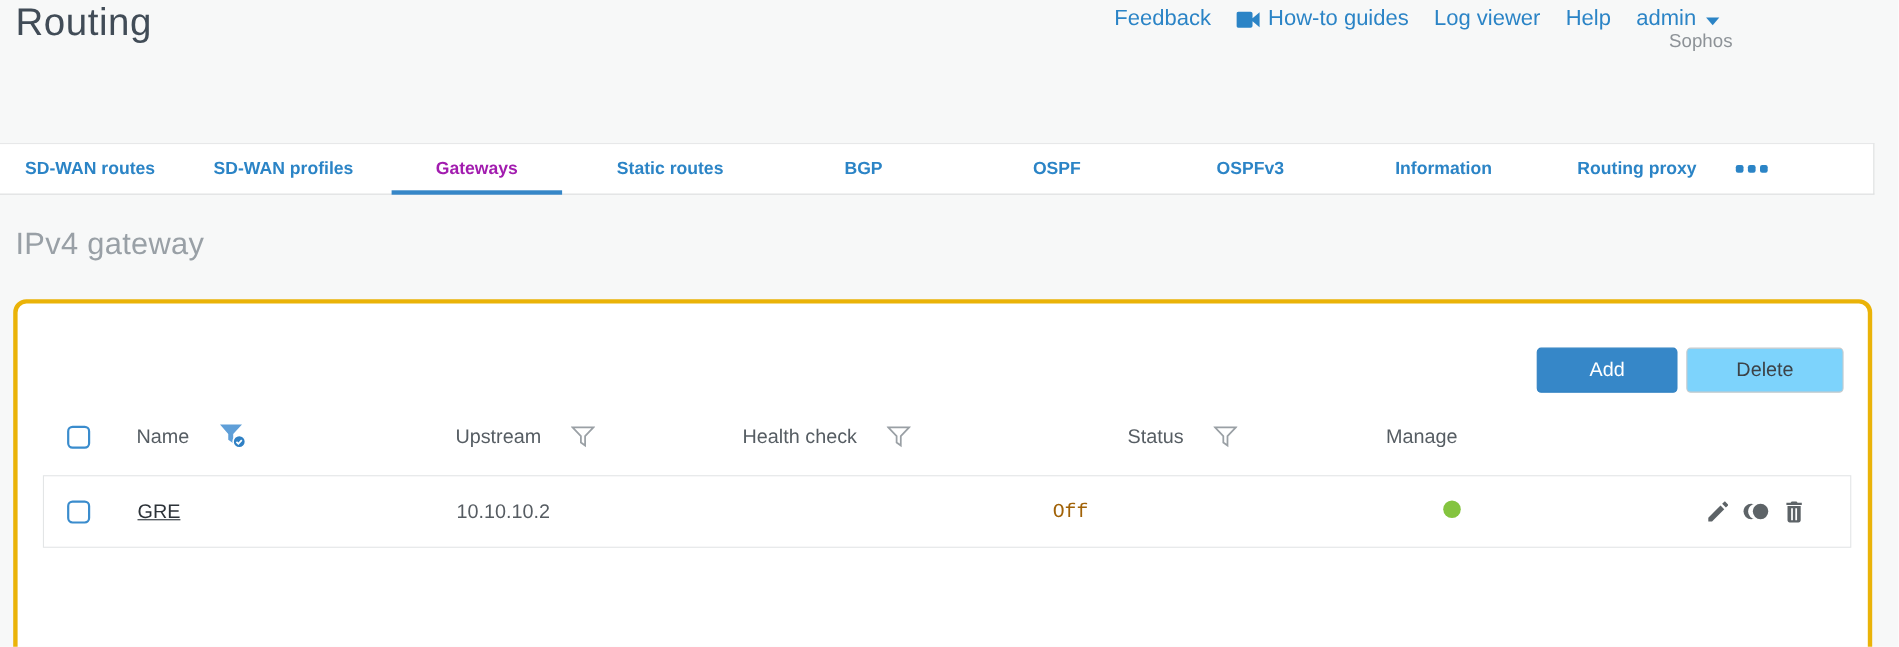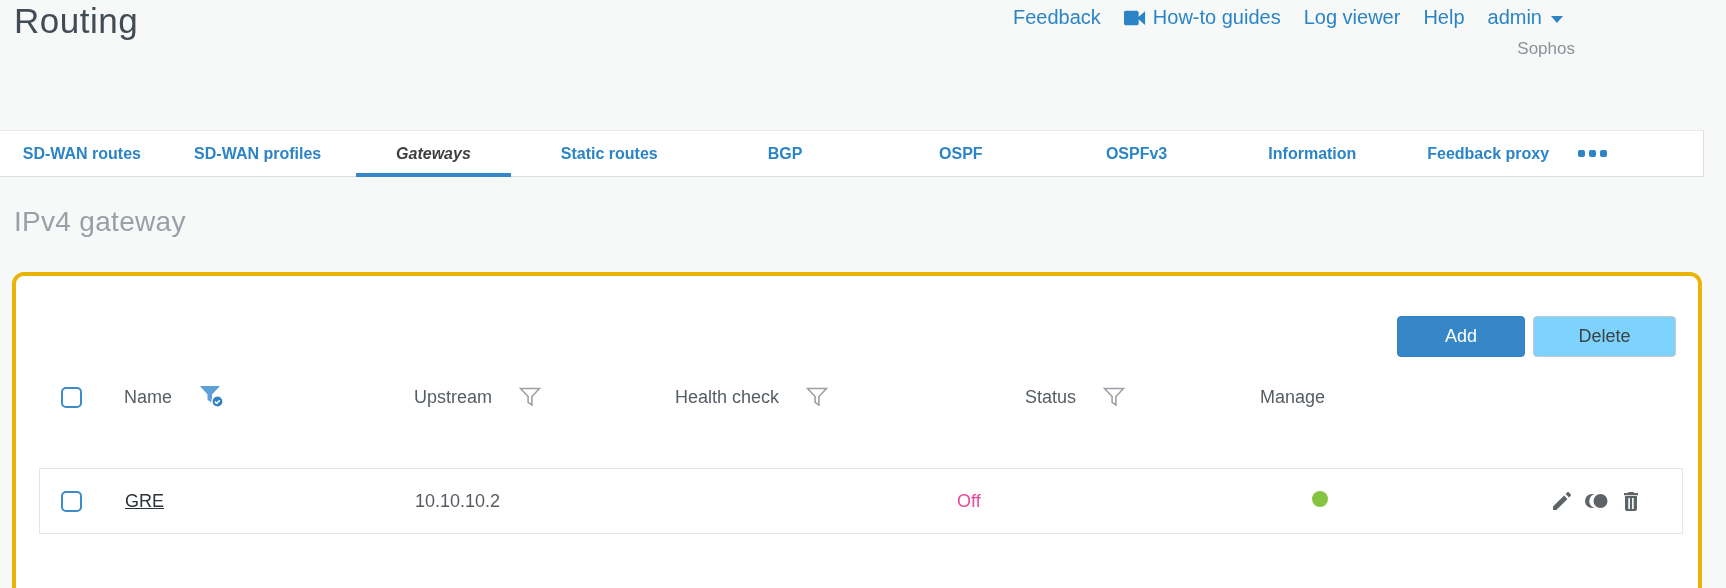--- a/index.html
+++ b/index.html
@@ -17,37 +17,37 @@
     position:absolute; left:14px; top:1px;
     font-size:35px; font-weight:400; color:#414c57; letter-spacing:.5px;
   }
   .toplinks {
     position:absolute; top:6px; right:163px;
     display:flex; align-items:center; gap:23px;
     font-size:20px; color:#2b84c6;
   }
   .toplinks a { color:#2b84c6; text-decoration:none; display:flex; align-items:center; gap:7px; cursor:pointer; }
   .caret-down { width:0; height:0; border-left:6px solid transparent; border-right:6px solid transparent; border-top:7px solid #2b84c6; margin-left:2px; margin-top:3px; }
-  .brand-label { position:absolute; top:39px; right:151px; font-size:17px; color:#8d9297; }
+  .brand-label { position:absolute; top:28px; right:151px; font-size:17px; color:#8d9297; }
 
   
   .tabbar {
     position:absolute; top:130px; left:0; width:1704px; height:47px;
     background:#ffffff;
     border-top:1px solid #e7e8e9;
     border-bottom:1px solid #d9dbdc;
     border-right:1px solid #dcdedf;
   }
   .tabs { display:flex; width:1570px; height:100%;gap:12px; }
   .tab {
     flex:1; position:relative; height:100%;
     display:flex; align-items:center; justify-content:center;
     font-size:16px; font-weight:700; color:#2b84c6; cursor:pointer; white-space:nowrap;
   }
-  .tab.active { color:#404040;font-style:italic; }
+  .tab.active { color:#a21caf; }
   .tab.active::after {
     content:""; position:absolute; left:4px; right:4px; bottom:-1px;
     height:4px; background:#3687c8;
   }
   .tab-more {
     position:absolute; top:0; right:88px; height:100%;
     display:flex; align-items:center; gap:4px; cursor:pointer; padding:0 8px;
   }
   .tab-more i { display:block; width:7px; height:7px; border-radius:2px; background:#2b84c6; }
 
@@ -68,42 +68,42 @@
   }
   .btn { height:41px; border-radius:4px; font-size:18px; font-family:"Liberation Sans",sans-serif; cursor:pointer; }
   .btn-add { width:128px; background:#3687c8; border:1px solid #3181c2; color:#ffffff; }
   .btn-delete { width:143px; background:#7dd3fc; border:1px solid #c7cacc; color:#3c4247; }
 
   
   .table { position:absolute; left:23px; top:86px; width:1644px; }
   .thead { display:flex; align-items:center; height:70px; font-size:18px; color:#565d63; }
   .trow {
     display:flex; align-items:center; height:66px;
-    border:1px solid #e3e5e6; font-size:18px; color:#3c4247; background:#fff;margin-top:36px;
+    border:1px solid #e3e5e6; font-size:18px; color:#3c4247; background:#fff;
   }
   .col-check  { width:85px;  padding-left:22px; display:flex; align-items:center; }
   .col-name   { width:290px; }
   .col-ip     { width:279px; }
   .col-iface  { width:261px; }
   .col-health { width:350px; }
   .col-status { width:235px; }
   .col-manage { flex:1; }
   .trow .col-check, .trow .col-name { padding-top:0; }
   .trow .col-check { padding-left:21px; }
 
   .hlabel { display:inline-flex; align-items:center; gap:27px; }
 
   .checkbox {
     width:21px; height:21px; background:#fff;
     border:2.5px solid #3a8ccd; border-radius:5px; cursor:pointer; display:inline-block;
   }
 
   .name-link { color:#2c3238; text-decoration:underline; font-weight:400; cursor:pointer; }
   .ip-value { color:#565c62; }
-  .health-value { color:#ec4899; padding-left:2px; }
+  .health-value { color:#a16207; padding-left:2px;font-family:Liberation Mono, monospace; }
 
   .status-dot { width:16px; height:16px; border-radius:50%; background:#84c43f; margin-left:7px; display:inline-block; }
 
   .manage-icons { display:flex; align-items:center; gap:9px; padding-left:10px; color:#5d6367; }
   .manage-icons span { cursor:pointer; display:inline-flex; }
 
   svg { display:block; }
 </style>
 </head>
 <body>
@@ -141,21 +141,21 @@
 <div class="tabbar">
   <div class="tabs">
     <div class="tab">SD-WAN routes</div>
     <div class="tab">SD-WAN profiles</div>
     <div class="tab active">Gateways</div>
     <div class="tab">Static routes</div>
     <div class="tab">BGP</div>
     <div class="tab">OSPF</div>
     <div class="tab">OSPFv3</div>
     <div class="tab">Information</div>
-    <div class="tab">Feedback proxy</div>
+    <div class="tab">Routing proxy</div>
   </div>
   <div class="tab-more">
     <i></i>
       <i></i>
       <i></i>
   </div>
 </div>
 
 <div class="section-heading">IPv4 gateway</div>
 

